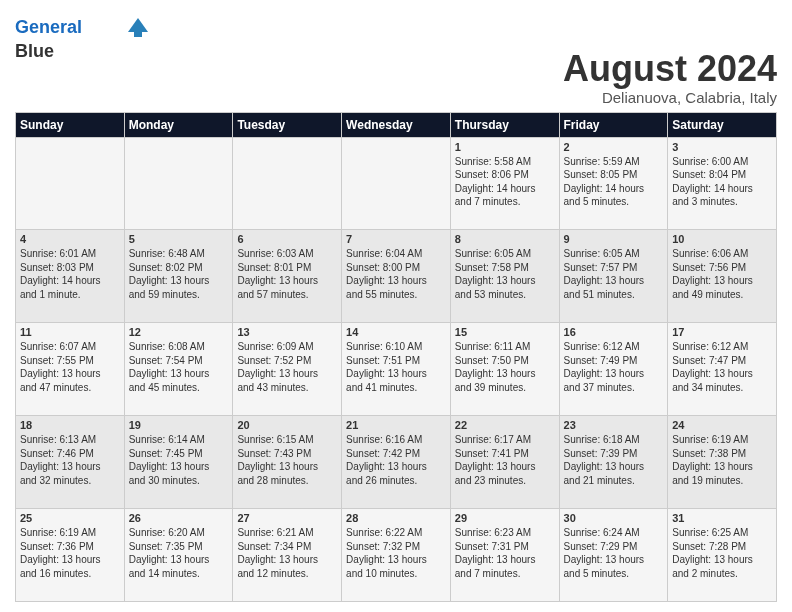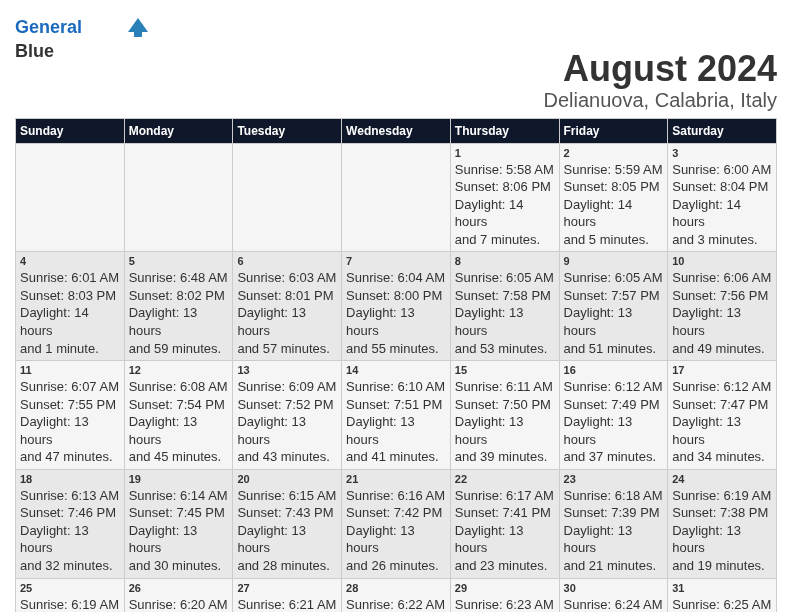--- a/index.html
+++ b/index.html
@@ -44,21 +44,21 @@
       text-align: right;
       margin-top: 39px;
     }
     .main-title {
       font-size: 36px;
       font-weight: bold;
       color: #333;
       line-height: 1.1;
     }
     .subtitle {
-      font-size: 20px;
+      font-size: 15px;
       color: #555;
     }
     .calendar {
       width: 100%;
       border-collapse: collapse;
       flex: 1;
     }
     .calendar thead th {
       background-color: #0f172a;
       color: #fff;
@@ -83,21 +83,21 @@
     .calendar tbody tr:nth-child(even) td {
       background-color: #e8e8e8;
     }
     .day-num {
       font-weight: bold;
       font-size: 11px;
       display: block;
       margin-bottom: 2px;
     }
     .day-info {
-      font-size: 13px;
+      font-size: 10px;
       line-height: 1.35;
       color: #333;
     }
     .empty-cell {
       background-color: #f5f5f5;
     }
     .footer {
       margin-top: 5px;
       font-size: 11px;
       color: #555;

